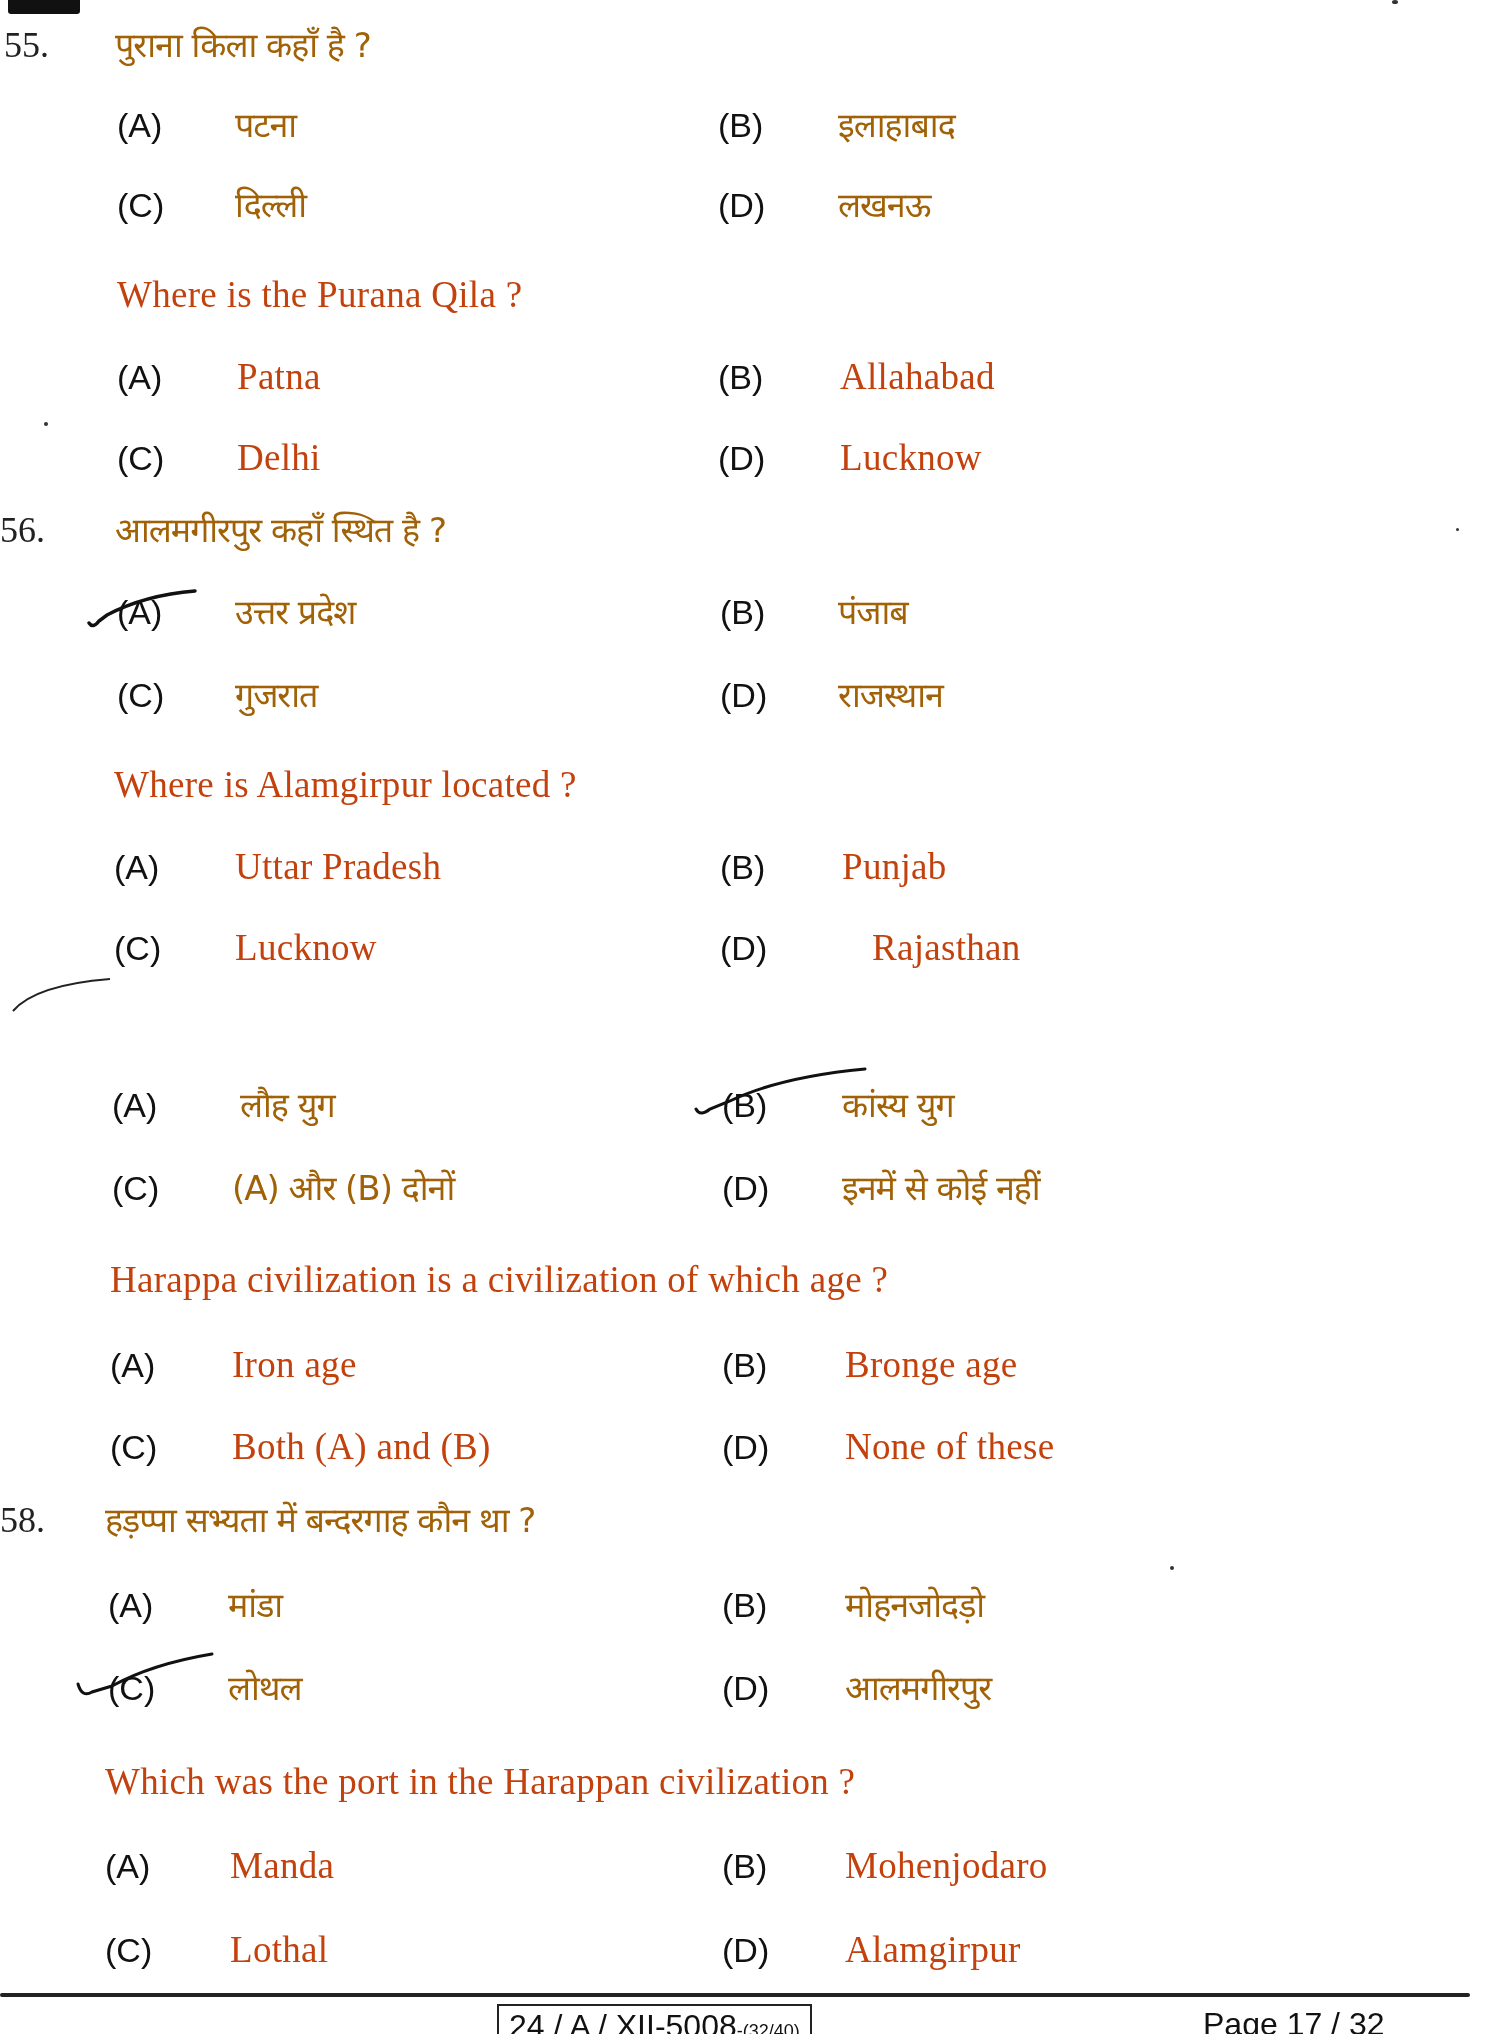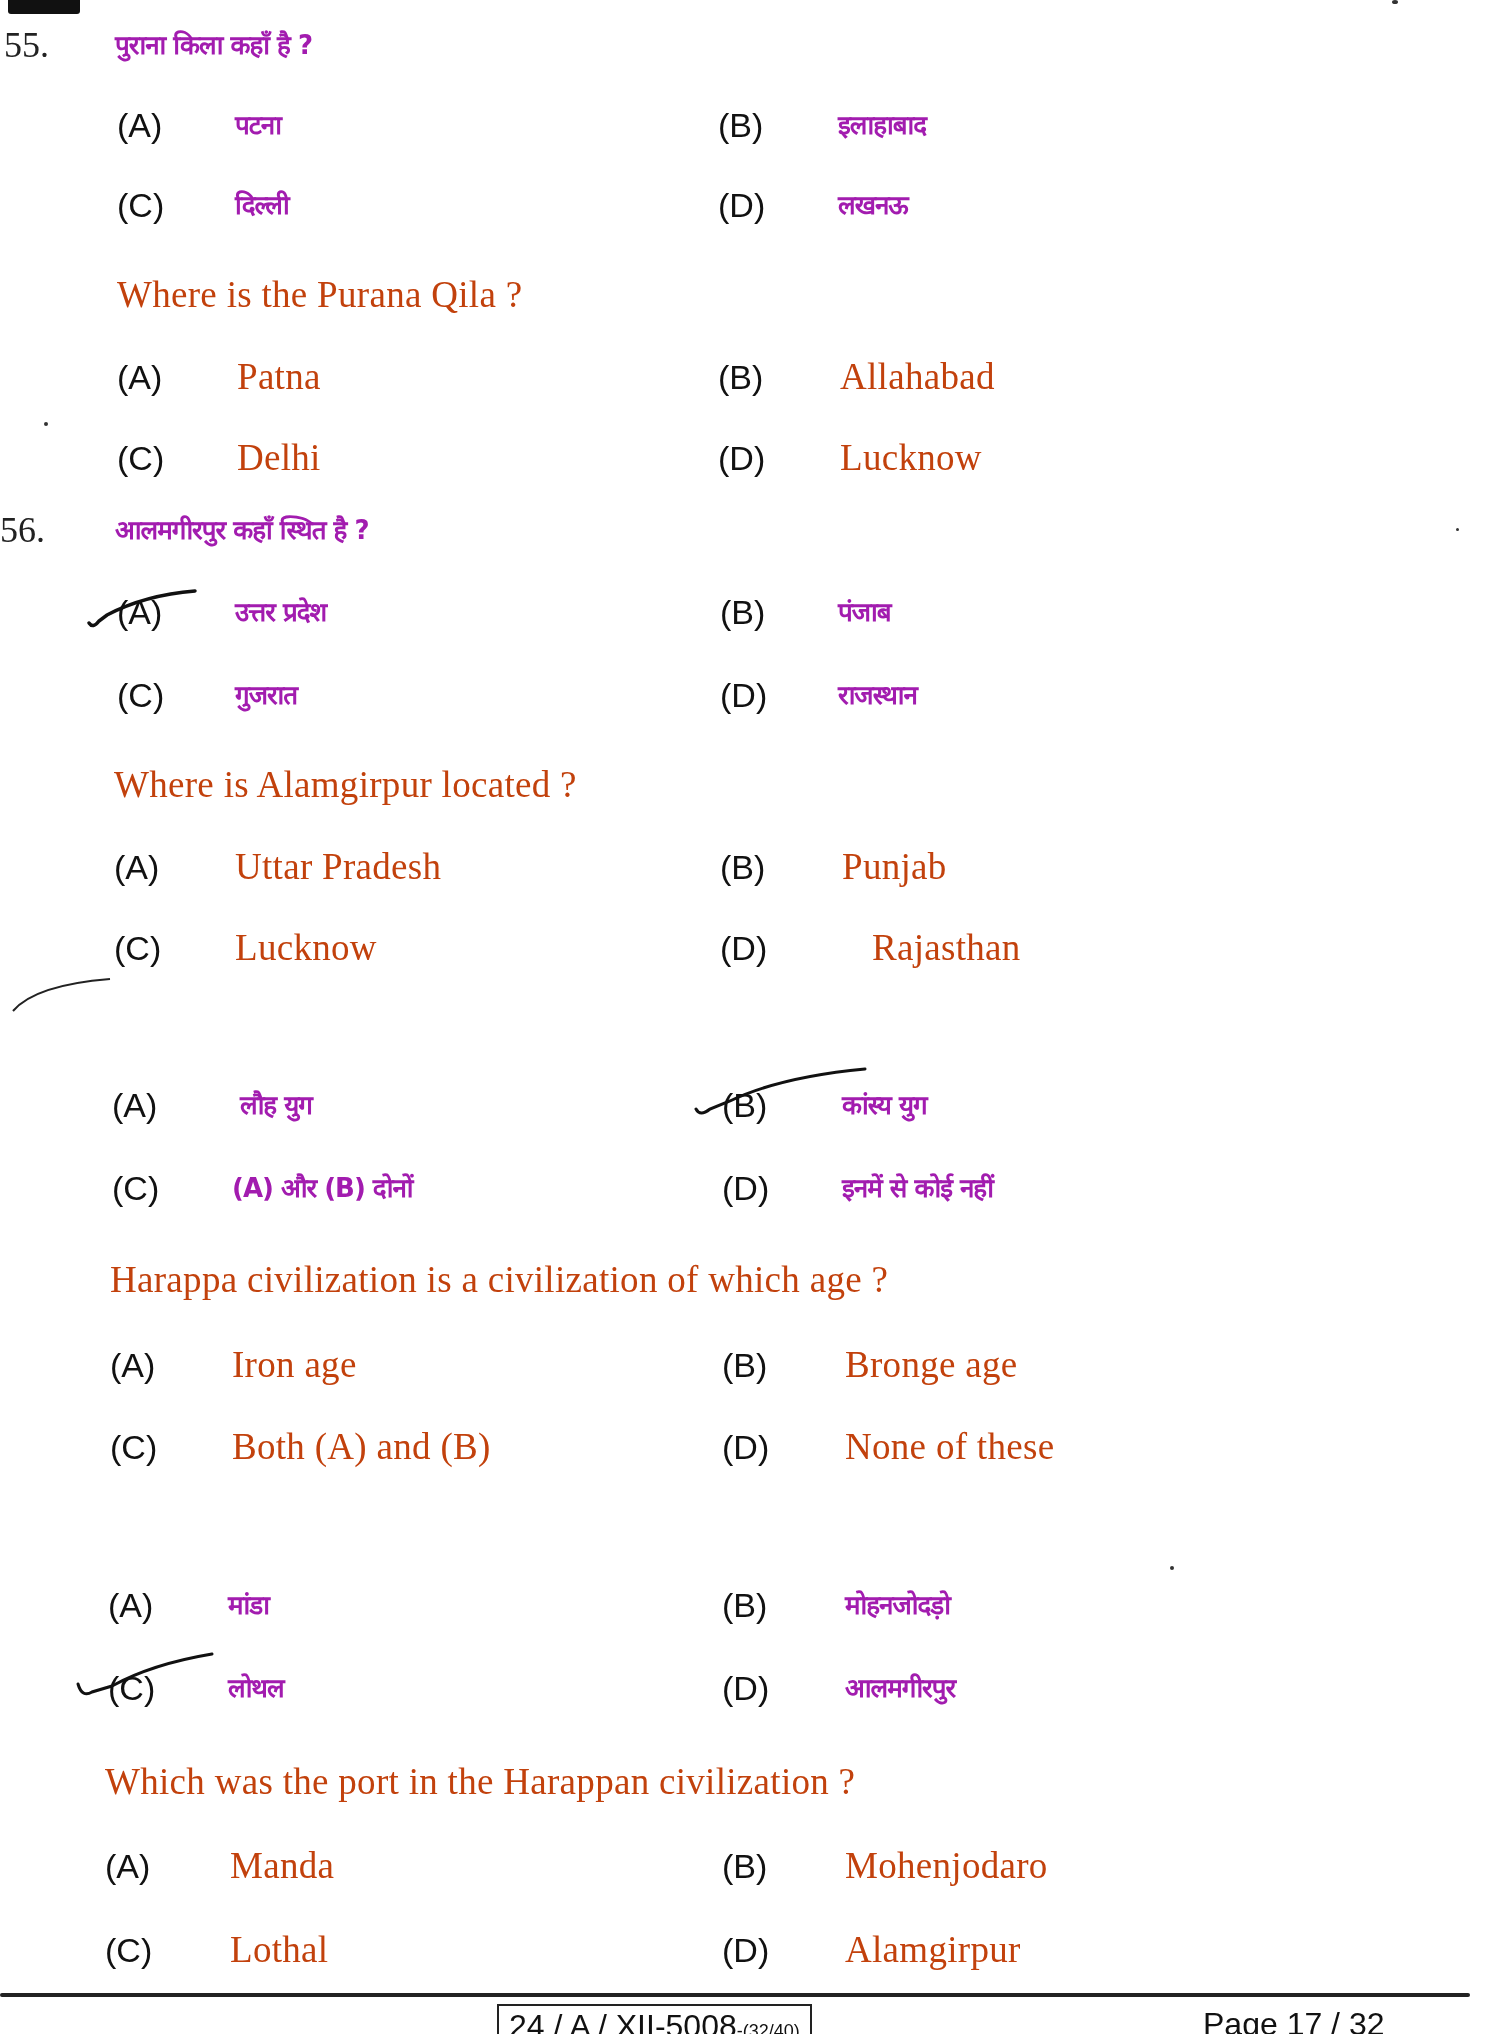--- a/index.html
+++ b/index.html
@@ -1,21 +1,21 @@
 <!DOCTYPE html>
 <html><head>
 <meta charset="utf-8">
 <style>
   html, body { margin:0; padding:0; background:#ffffff; }
   body { width:1505px; height:2034px; position:relative; overflow:hidden; color:#111; }
   .page { position:absolute; left:0; top:0; width:1505px; height:2034px; }
   .corner-block { position:absolute; left:8px; top:0; width:72px; height:14px; background:#111; border-radius:0 0 3px 3px; }
   .row { position:absolute; left:0; width:1505px; height:60px; }
   .qnum { position:absolute; left:0; font-family:"Liberation Serif", serif; font-size:36px; line-height:60px; color:#222; }
-  .hi { font-family:"DejaVu Sans", sans-serif; font-weight:bold; font-size:26px; line-height:60px; letter-spacing:-1px; color:#a21caf; }
+  .hi { font-family:"DejaVu Sans", sans-serif; font-weight:normal; font-size:34px; line-height:60px; letter-spacing:-1px; color:#a16207; }
   .en { font-family:"Liberation Serif", serif; font-size:37px; line-height:60px; color:#c2410c; letter-spacing:0.3px; }
   .stem { position:absolute; }
   .lbl { position:absolute; font-family:"Liberation Sans", sans-serif; font-size:34px; line-height:60px; color:#111; }
   .opt { position:absolute; }
   .tick { position:absolute; width:120px; height:50px; pointer-events:none; }
   .footer-rule { position:absolute; left:0; top:1993px; width:1470px; height:4px; background:#222; border-radius:2px; }
   .footer-code { position:absolute; left:497px; top:2004px; height:40px; padding:0 10px; border:2px solid #222; border-bottom:none;
                  font-family:"Liberation Sans", sans-serif; font-size:32px; line-height:40px; color:#111; }
   .footer-code small { font-size:18px; }
   .footer-page { position:absolute; left:1203px; top:2004px; font-family:"Liberation Sans", sans-serif; font-size:32px; line-height:40px; color:#111; }
@@ -122,20 +122,24 @@
     <span class="lbl" style="left:722px">(B)</span>
     <span class="opt en" style="left:845px">Bronge age</span>
   </div>
   <div class="row" style="top:1417px">
     <span class="lbl" style="left:110px">(C)</span>
     <span class="opt en" style="left:232px">Both (A) and (B)</span>
     <span class="lbl" style="left:722px">(D)</span>
     <span class="opt en" style="left:845px">None of these</span>
   </div>
 
+  <div class="row" style="top:1490px">
+    <span class="qnum" style="left:0px">58.</span>
+    <span class="stem hi" style="left:105px">हड़प्पा सभ्यता में बन्दरगाह कौन था ?</span>
+  </div>
   <div class="row" style="top:1575px">
     <span class="lbl" style="left:108px">(A)</span>
     <span class="opt hi" style="left:228px">मांडा</span>
     <span class="lbl" style="left:722px">(B)</span>
     <span class="opt hi" style="left:845px">मोहनजोदड़ो</span>
   </div>
   <div class="row" style="top:1658px">
     <span class="lbl" style="left:108px">(C)</span>
     <span class="opt hi" style="left:228px">लोथल</span>
     <span class="lbl" style="left:722px">(D)</span>

